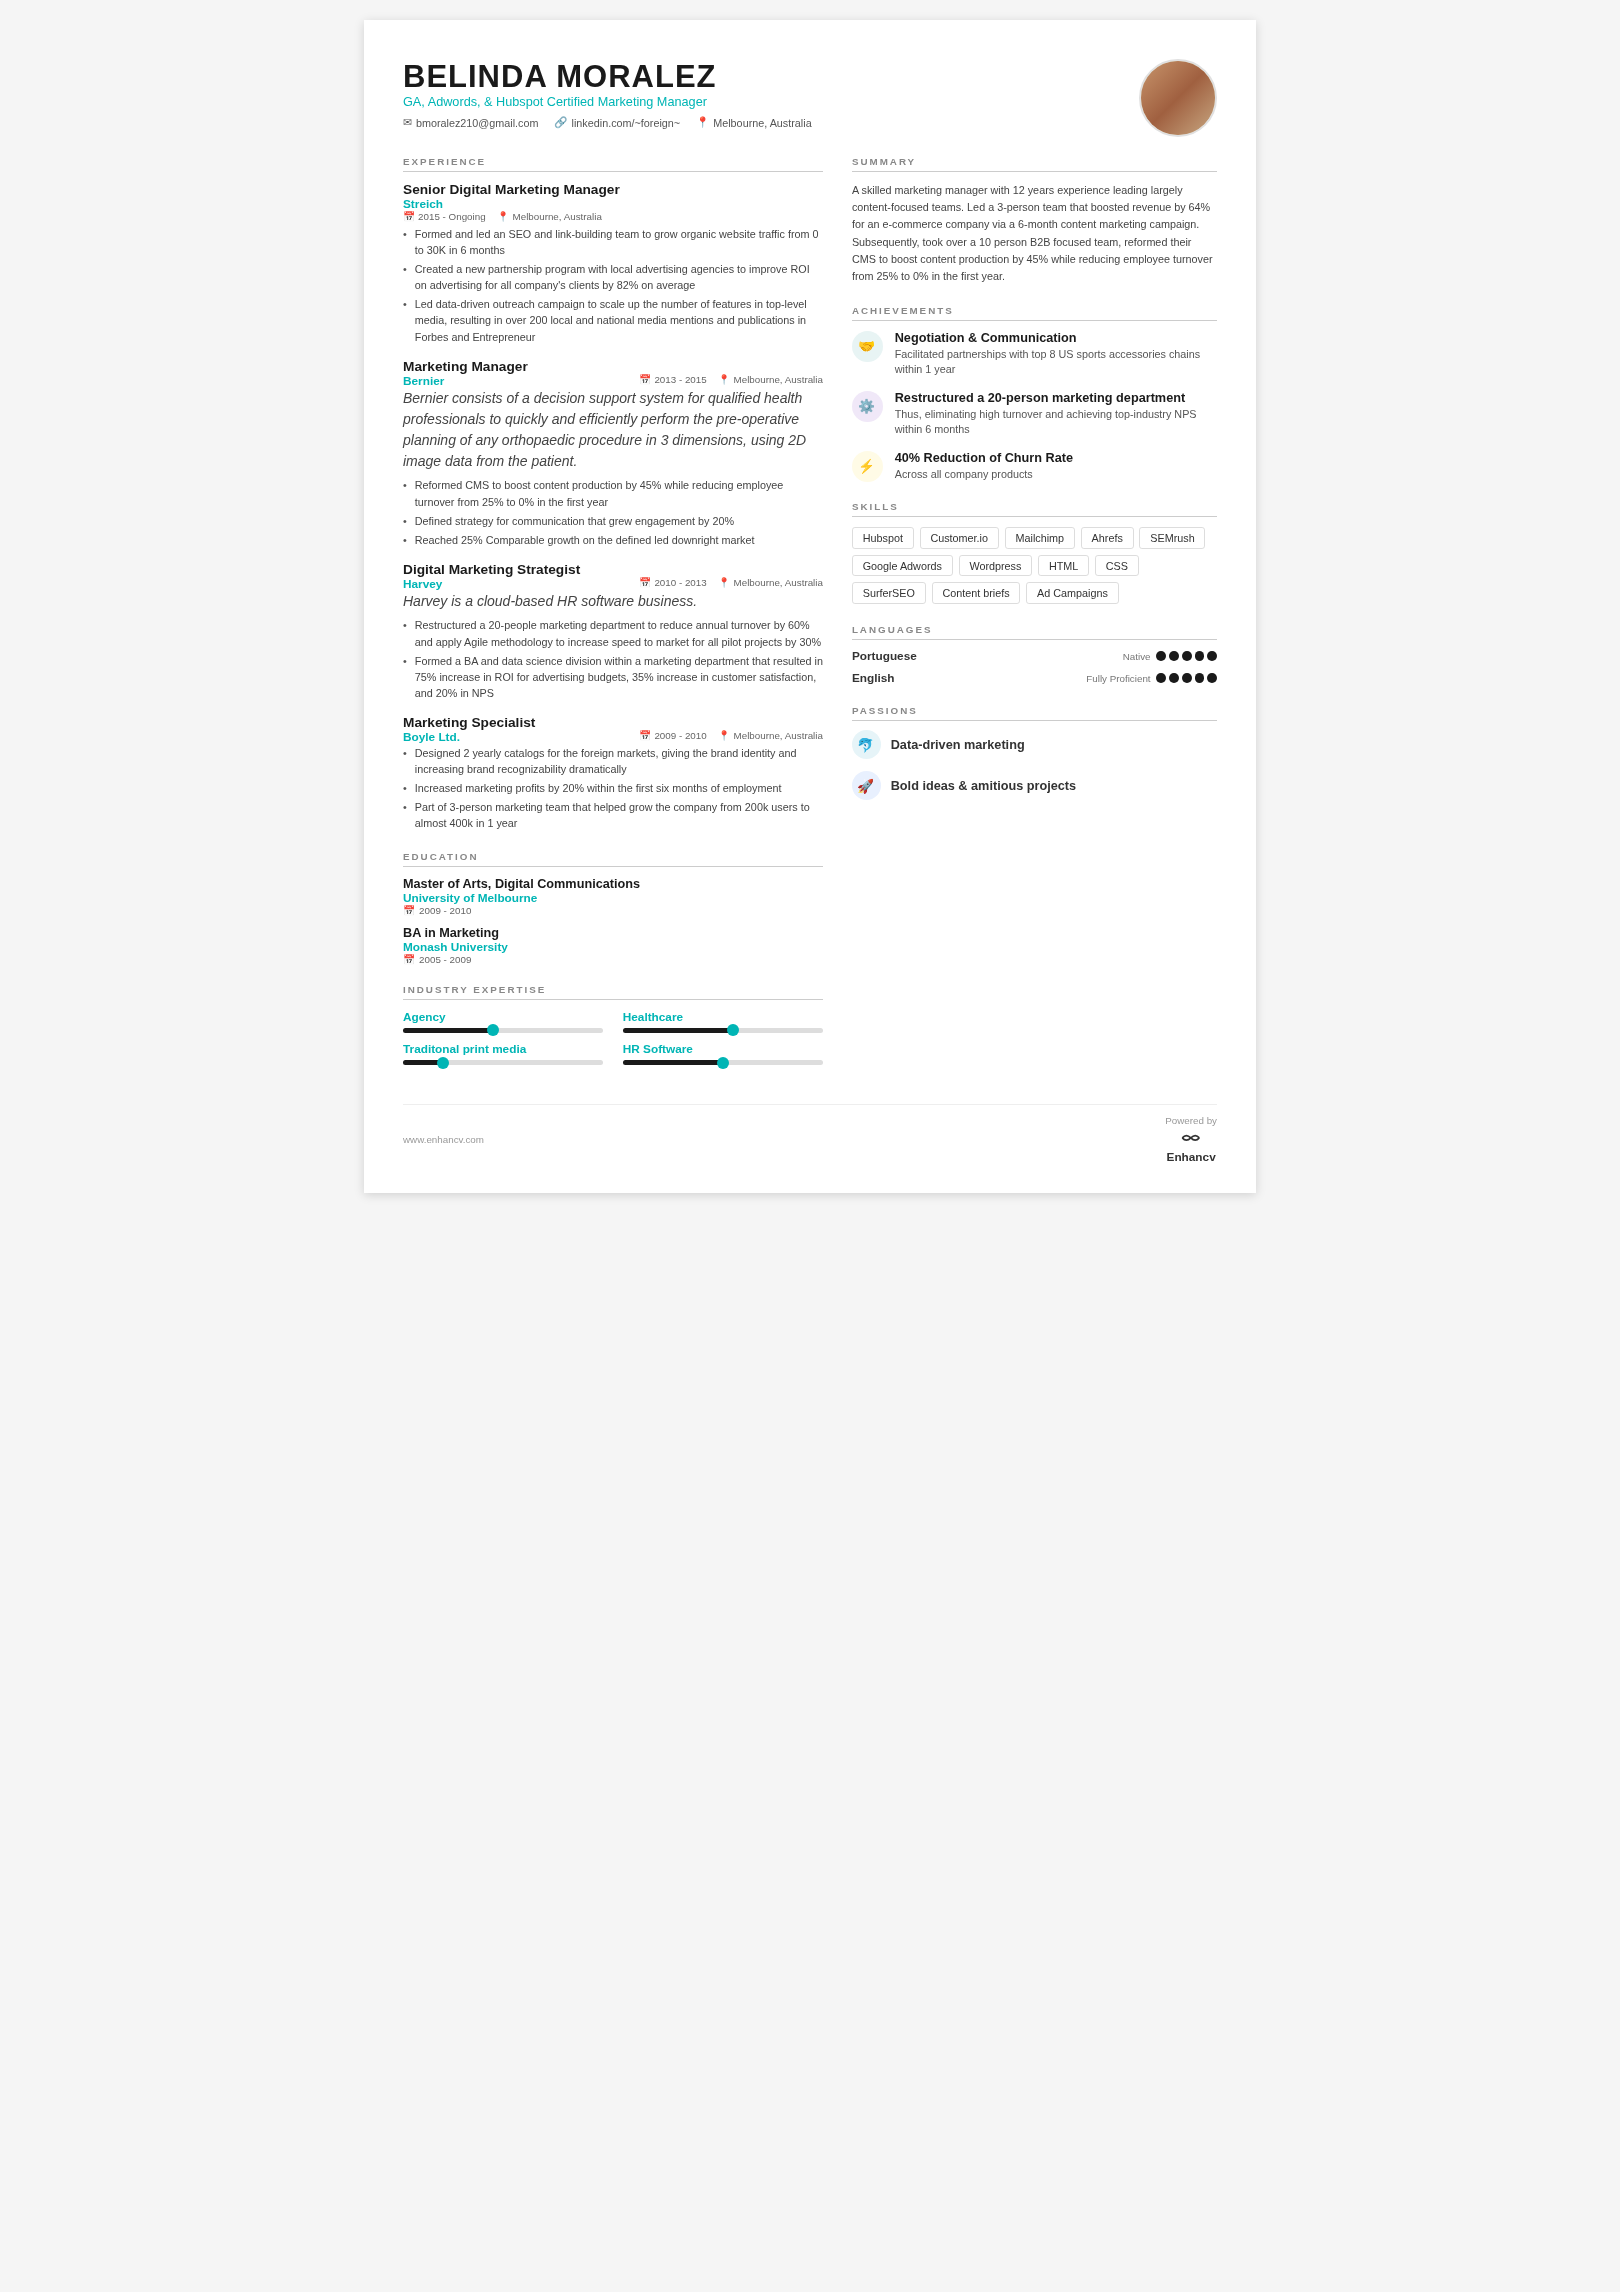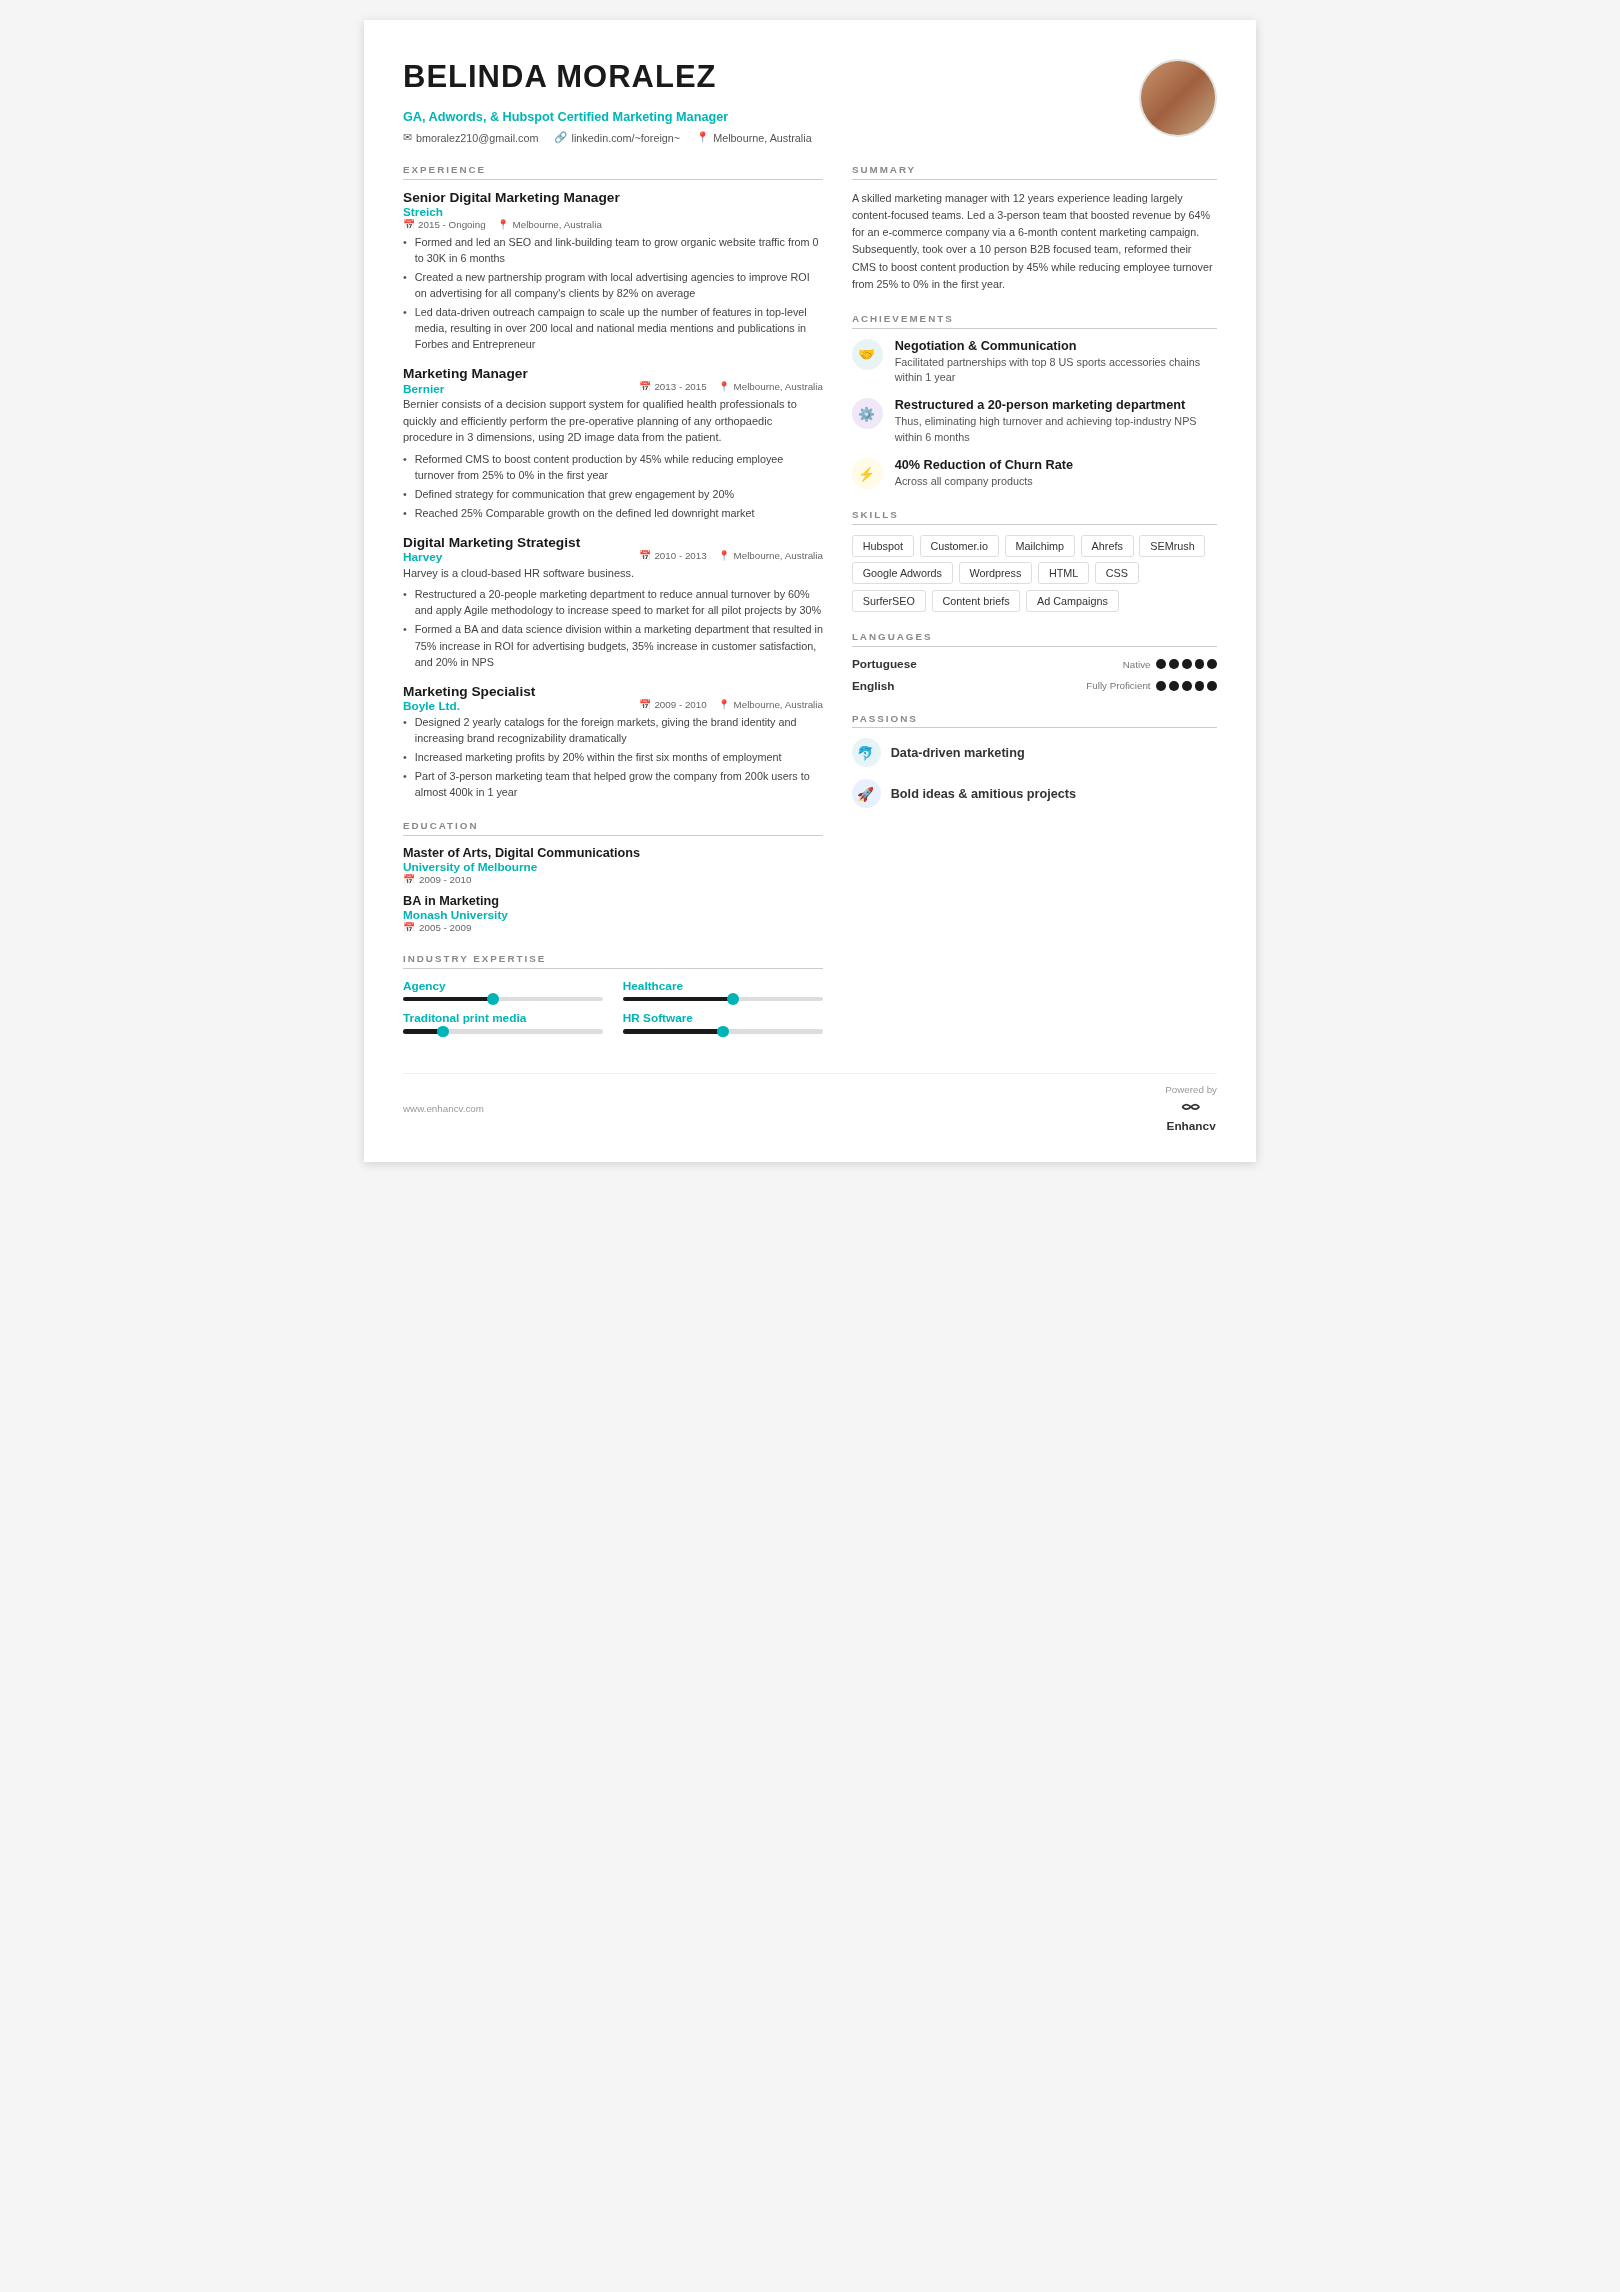--- a/index.html
+++ b/index.html
@@ -29,22 +29,22 @@
     .header-name {
       font-size: 31px;
       font-weight: 900;
       color: #1a1a1a;
       letter-spacing: 1px;
       text-transform: uppercase;
     }
     .header-title {
       font-size: 12.7px;
       color: #00b5b5;
-      margin-top: 15px;
-      font-weight: 700;
+      margin-top: 0;
+      font-weight: 400;
     }
     .header-contact {
       display: flex;
       gap: 15.7px;
       margin-top: 7.8px;
       font-size: 10.8px;
       color: #555;
       flex-wrap: wrap;
     }
     .header-contact span { display: flex; align-items: center; gap: 3.9px; }
@@ -92,21 +92,21 @@
     .job-meta {
       font-size: 9.8px;
       color: #666;
       display: flex;
       gap: 11.8px;
       margin-bottom: 3.9px;
       align-items: center;
       flex-wrap: wrap;
     }
     .job-meta span { display: flex; align-items: center; gap: 2.9px; }
-    .job-desc { font-size: 11px; color: #444; margin-bottom: 4.9px; line-height: 1.5; }
+    .job-desc { font-size: 14px; color: #444; margin-bottom: 4.9px; line-height: 1.5; font-style: italic; }
     .job-bullets { list-style: none; padding: 0; }
     .job-bullets li {
       font-size: 10.8px;
       color: #444;
       line-height: 1.5;
       padding-left: 11.8px;
       position: relative;
       margin-bottom: 2.9px;
     }
     .job-bullets li::before { content: '•'; position: absolute; left: 0; color: #555; }

